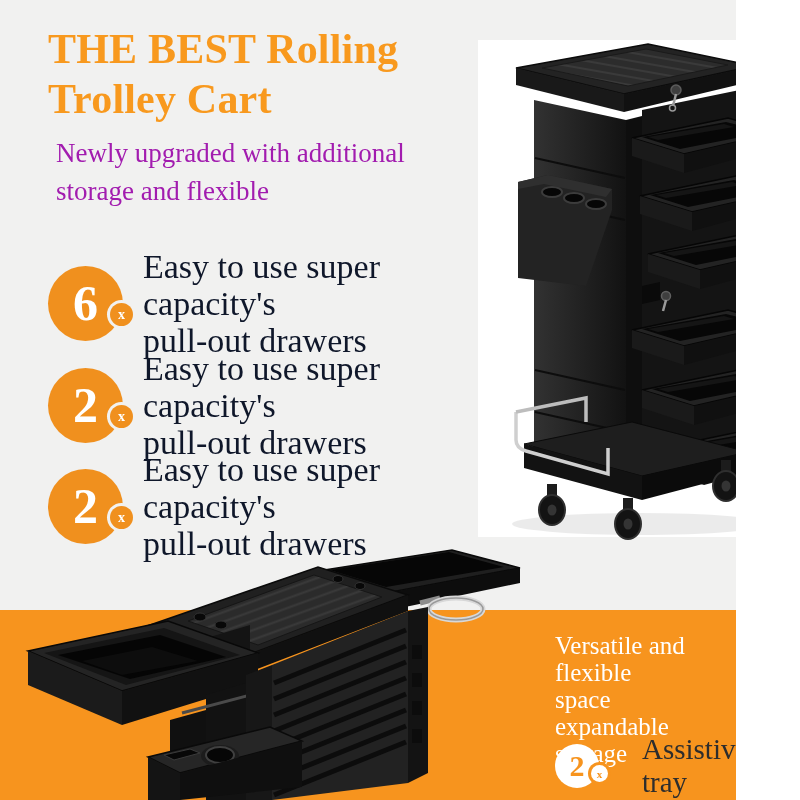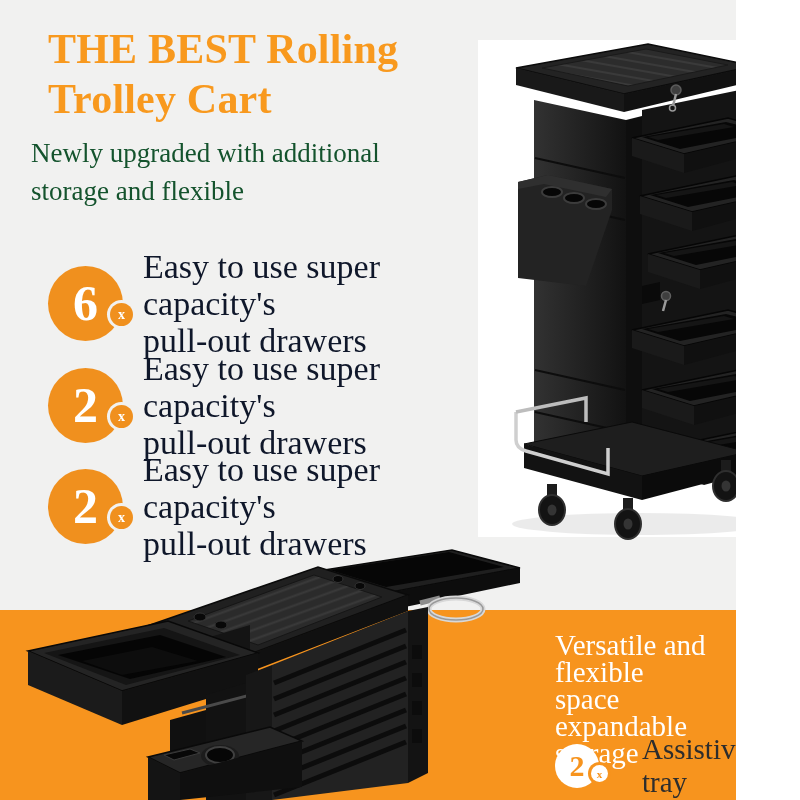--- a/index.html
+++ b/index.html
@@ -16,22 +16,22 @@
   .orange-band {
     position:absolute; left:0; top:610px; width:800px; height:190px;
     background:#f7941e;
   }
   .title {
     position:absolute; left:48px; top:24px;
     font-size:42px; line-height:50px; font-weight:bold;
     color:#f8991e; letter-spacing:0.2px;
   }
   .subtitle {
-    position:absolute; left:31px; top:134px;
-    font-size:27px; line-height:38px; color:#14532d;
+    position:absolute; left:56px; top:134px;
+    font-size:27px; line-height:38px; color:#a21caf;
   }
   .feature-row {
     position:absolute; left:48px; width:430px;
     display:flex; align-items:center; gap:20px;
   }
   .row-1 { top:248px; } .row-2 { top:350px; } .row-3 { top:451px; }
   .count-circle {
     position:relative; flex:0 0 auto;
     width:75px; height:75px; border-radius:50%;
     background:#f0901e; color:#ffffff;
@@ -43,21 +43,21 @@
     width:23px; height:23px; border-radius:50%;
     background:#f0901e; color:#ffffff;
     box-shadow:0 0 0 3px #f1f1f0;
     display:flex; align-items:center; justify-content:center;
     font-size:14px; font-weight:bold;
   }
   .feature-text { font-size:34px; line-height:37px; color:#0f172a; }
 
   .bottom-heading {
     position:absolute; left:555px; top:632px;
-    font-size:29px; line-height:27px; color:#ffffff;
+    font-size:25px; line-height:27px; color:#ffffff;
   }
   .bottom-feature {
     position:absolute; left:555px; top:733px;
     display:flex; align-items:center; gap:15px;
   }
   .bottom-circle {
     position:relative; flex:0 0 auto;
     width:44px; height:44px; border-radius:50%;
     background:#ffffff; color:#f7941e;
     display:flex; align-items:center; justify-content:center;

